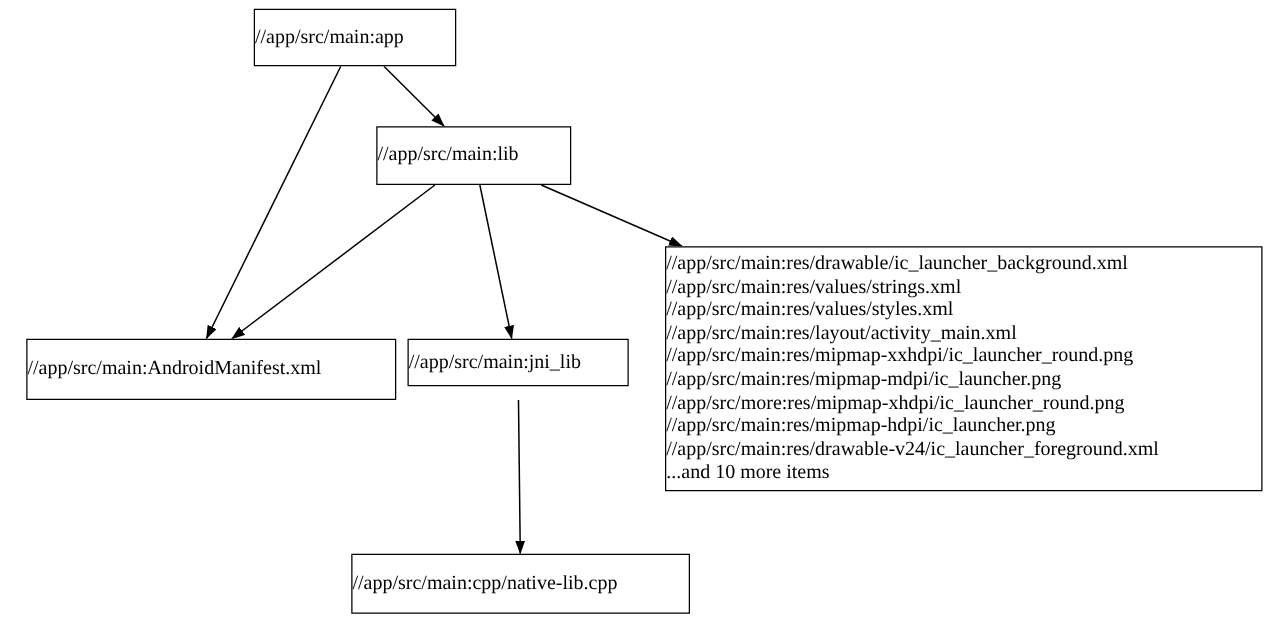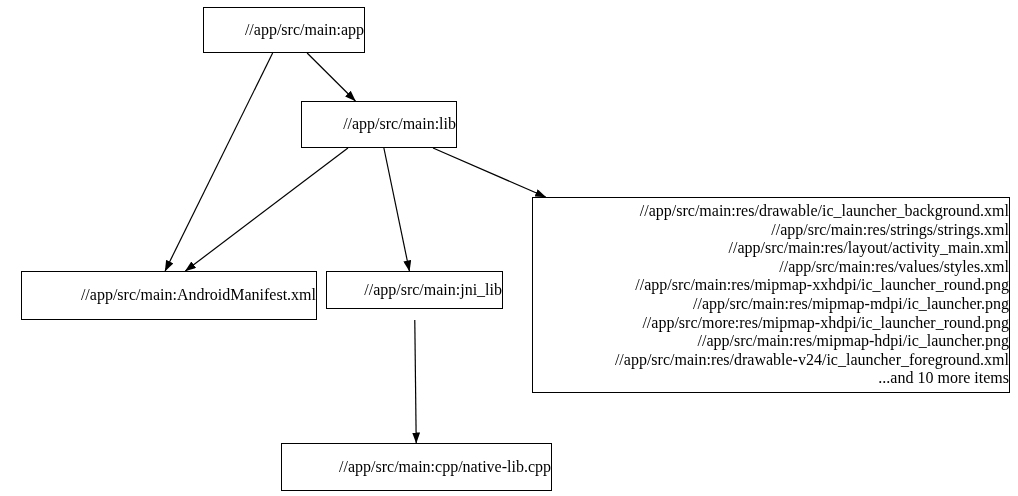--- a/index.html
+++ b/index.html
@@ -24,32 +24,32 @@
     height: 496px;
     pointer-events: none;
   }
   .node {
     position: absolute;
     box-sizing: border-box;
     border: 1px solid var(--node-border-color, #000000);
     background: var(--node-fill-color, #ffffff);
     display: flex;
     flex-direction: column;
-    align-items: flex-end;
+    align-items: flex-start;
     justify-content: center;
     font-size: 16px;
     line-height: 18.6px;
     text-align: center;
     white-space: nowrap;
   }
   #n-app      { left: 203px; top: 7px;   width: 162px; height: 46px; }
   #n-lib      { left: 301px; top: 101px; width: 156px; height: 47px; }
   #n-manifest { left: 5px;   top: 271px; width: 296px; height: 49px; margin-left: 16px; }
   #n-jni      { left: 326px; top: 271px; width: 177px; height: 38px; }
-  #n-res      { left: 532px; top: 197px; width: 478px; height: 196px; padding-left: 20px; }
+  #n-res      { left: 532px; top: 197px; width: 478px; height: 196px; }
   #n-native   { left: 281px; top: 443px; width: 271px; height: 48px; }
 </style>
 </head>
 <body>
 
 <div class="canvas">
 
   <svg class="edges-layer" viewBox="0 0 1018 496" xmlns="http://www.w3.org/2000/svg">
     <defs>
       <marker id="arrowhead" markerUnits="userSpaceOnUse" markerWidth="11" markerHeight="8" refX="10.5" refY="4" orient="auto">
@@ -77,23 +77,23 @@
   <div class="node" id="n-manifest">
     <span>//app/src/main:AndroidManifest.xml</span>
   </div>
 
   <div class="node" id="n-jni">
     <span>//app/src/main:jni_lib</span>
   </div>
 
   <div class="node" id="n-res">
     <div>//app/src/main:res/drawable/ic_launcher_background.xml</div>
-    <div>//app/src/main:res/strings/strings.xml</div>
+    <div>//app/src/main:res/values/strings.xml</div>
+    <div>//app/src/main:res/values/styles.xml</div>
     <div>//app/src/main:res/layout/activity_main.xml</div>
-    <div>//app/src/main:res/values/styles.xml</div>
     <div>//app/src/main:res/mipmap-xxhdpi/ic_launcher_round.png</div>
     <div>//app/src/main:res/mipmap-mdpi/ic_launcher.png</div>
     <div>//app/src/more:res/mipmap-xhdpi/ic_launcher_round.png</div>
     <div>//app/src/main:res/mipmap-hdpi/ic_launcher.png</div>
     <div>//app/src/main:res/drawable-v24/ic_launcher_foreground.xml</div>
     <div>...and 10 more items</div>
   </div>
 
   <div class="node" id="n-native">
     <span>//app/src/main:cpp/native-lib.cpp</span>

